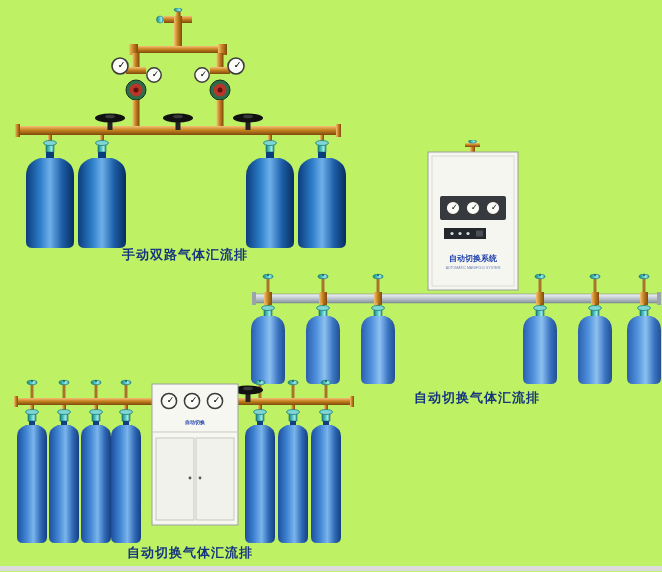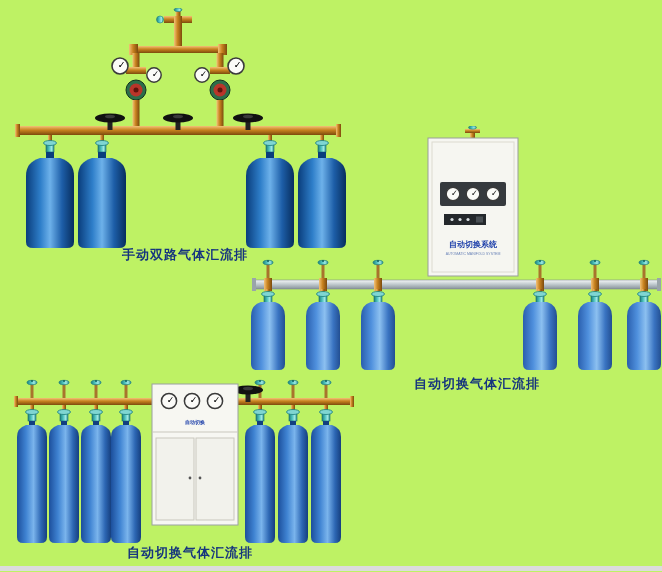--- a/index.html
+++ b/index.html
@@ -6,21 +6,21 @@
   .canvas {
     position: relative;
     width: 662px;
     height: 572px;
     background: #bef264;
     overflow: hidden;
     font-family: "Liberation Sans", sans-serif;
   }
   .product { position: absolute; margin: 0; padding: 0; }
   .product-1 { left: 8px;   top: 8px;   width: 340px; height: 265px; }
-  .product-2 { left: 248px; top: 126px; width: 414px; height: 270px; }
+  .product-2 { left: 248px; top: 140px; width: 414px; height: 270px; }
   .product-3 { left: 12px;  top: 372px; width: 345px; height: 195px; }
   .caption {
     position: absolute;
     width: 200px;
     text-align: center;
     font-weight: bold;
     font-size: 13px;
     letter-spacing: 1px;
     color: #16357e;
     white-space: nowrap;

